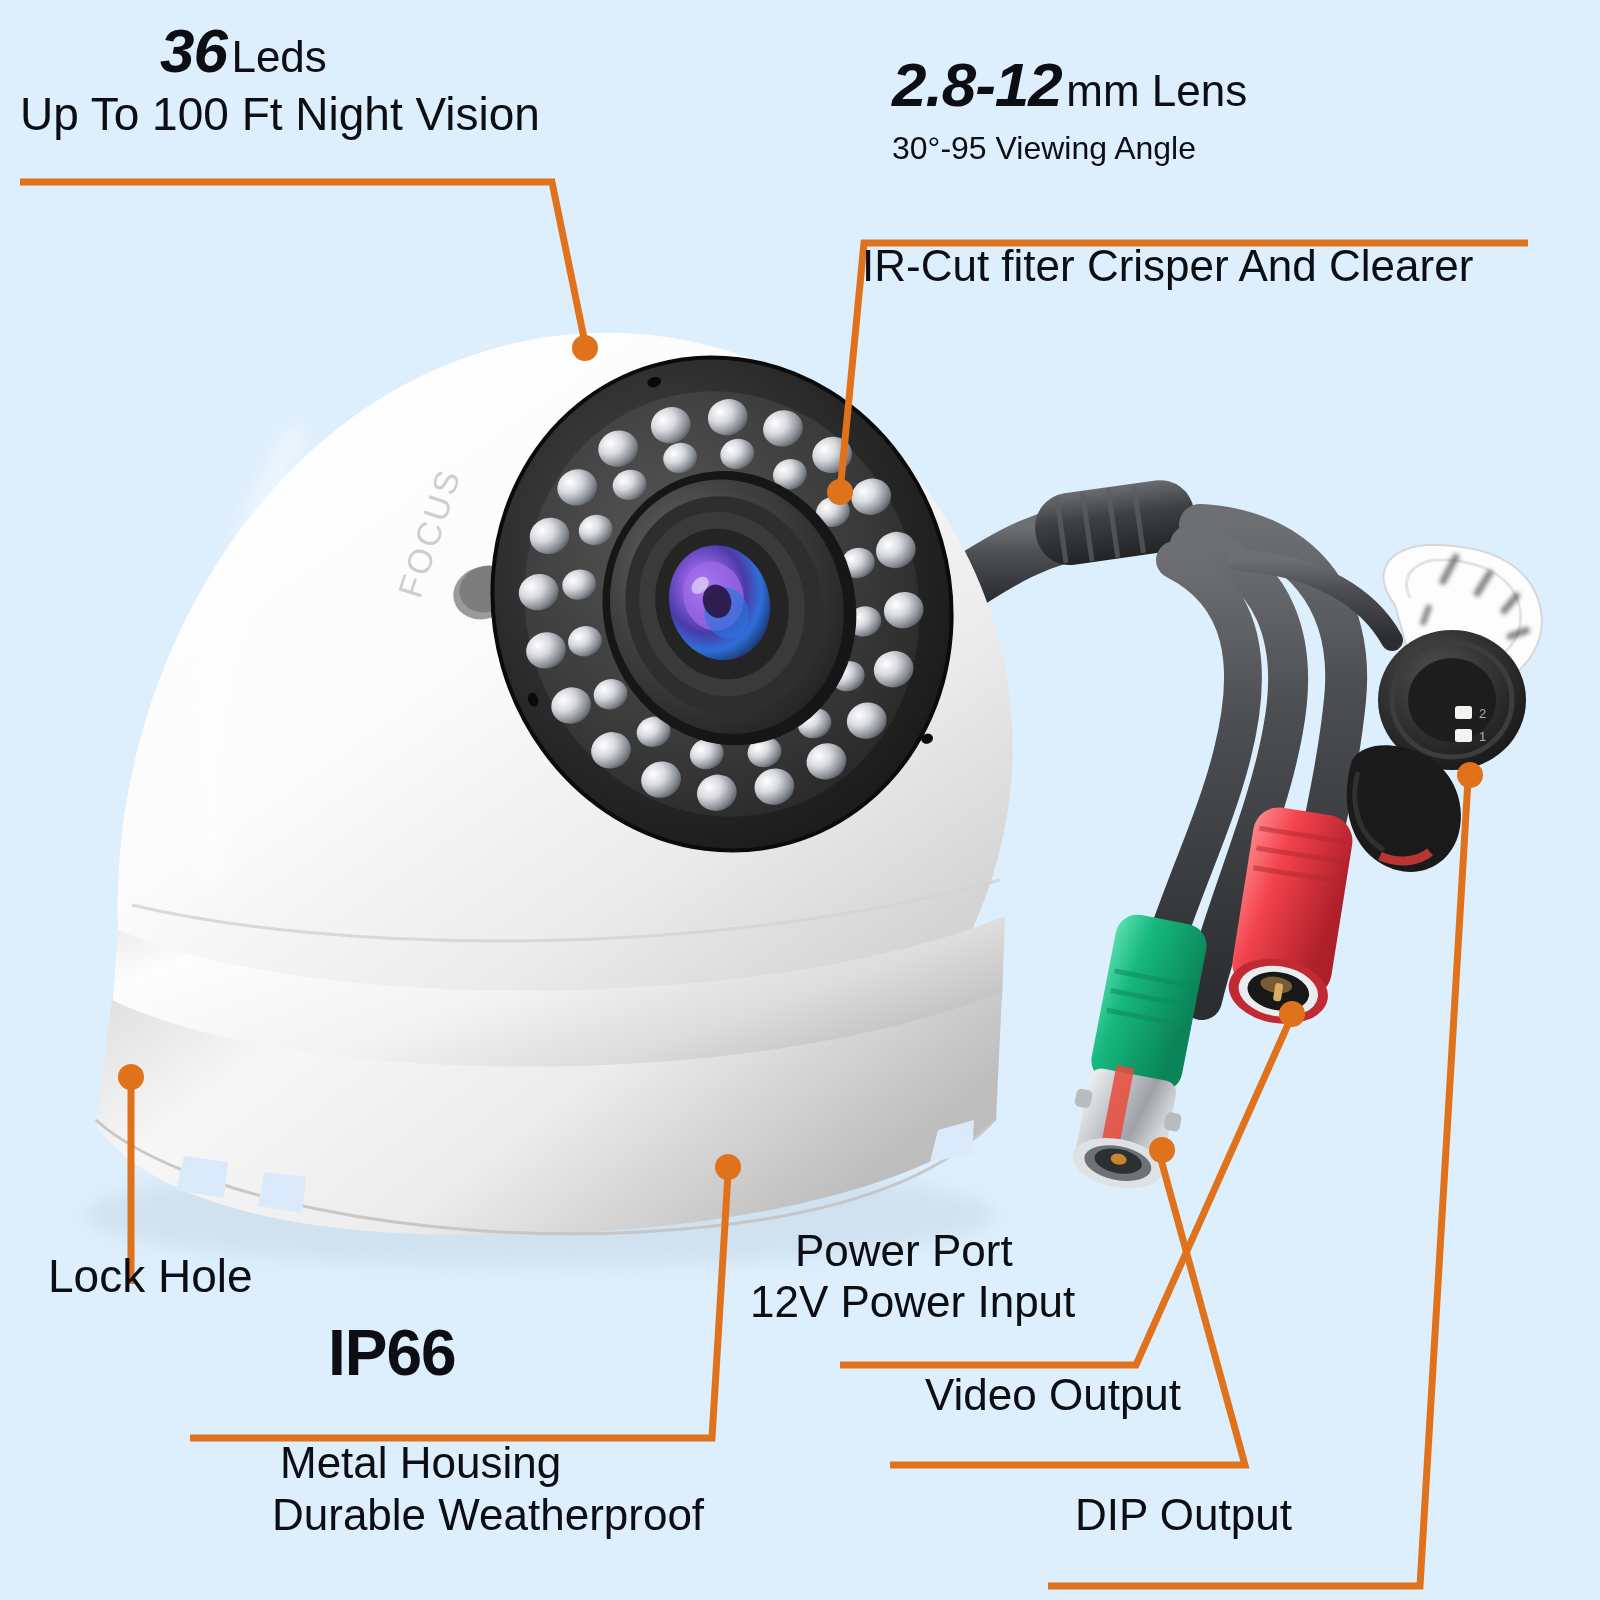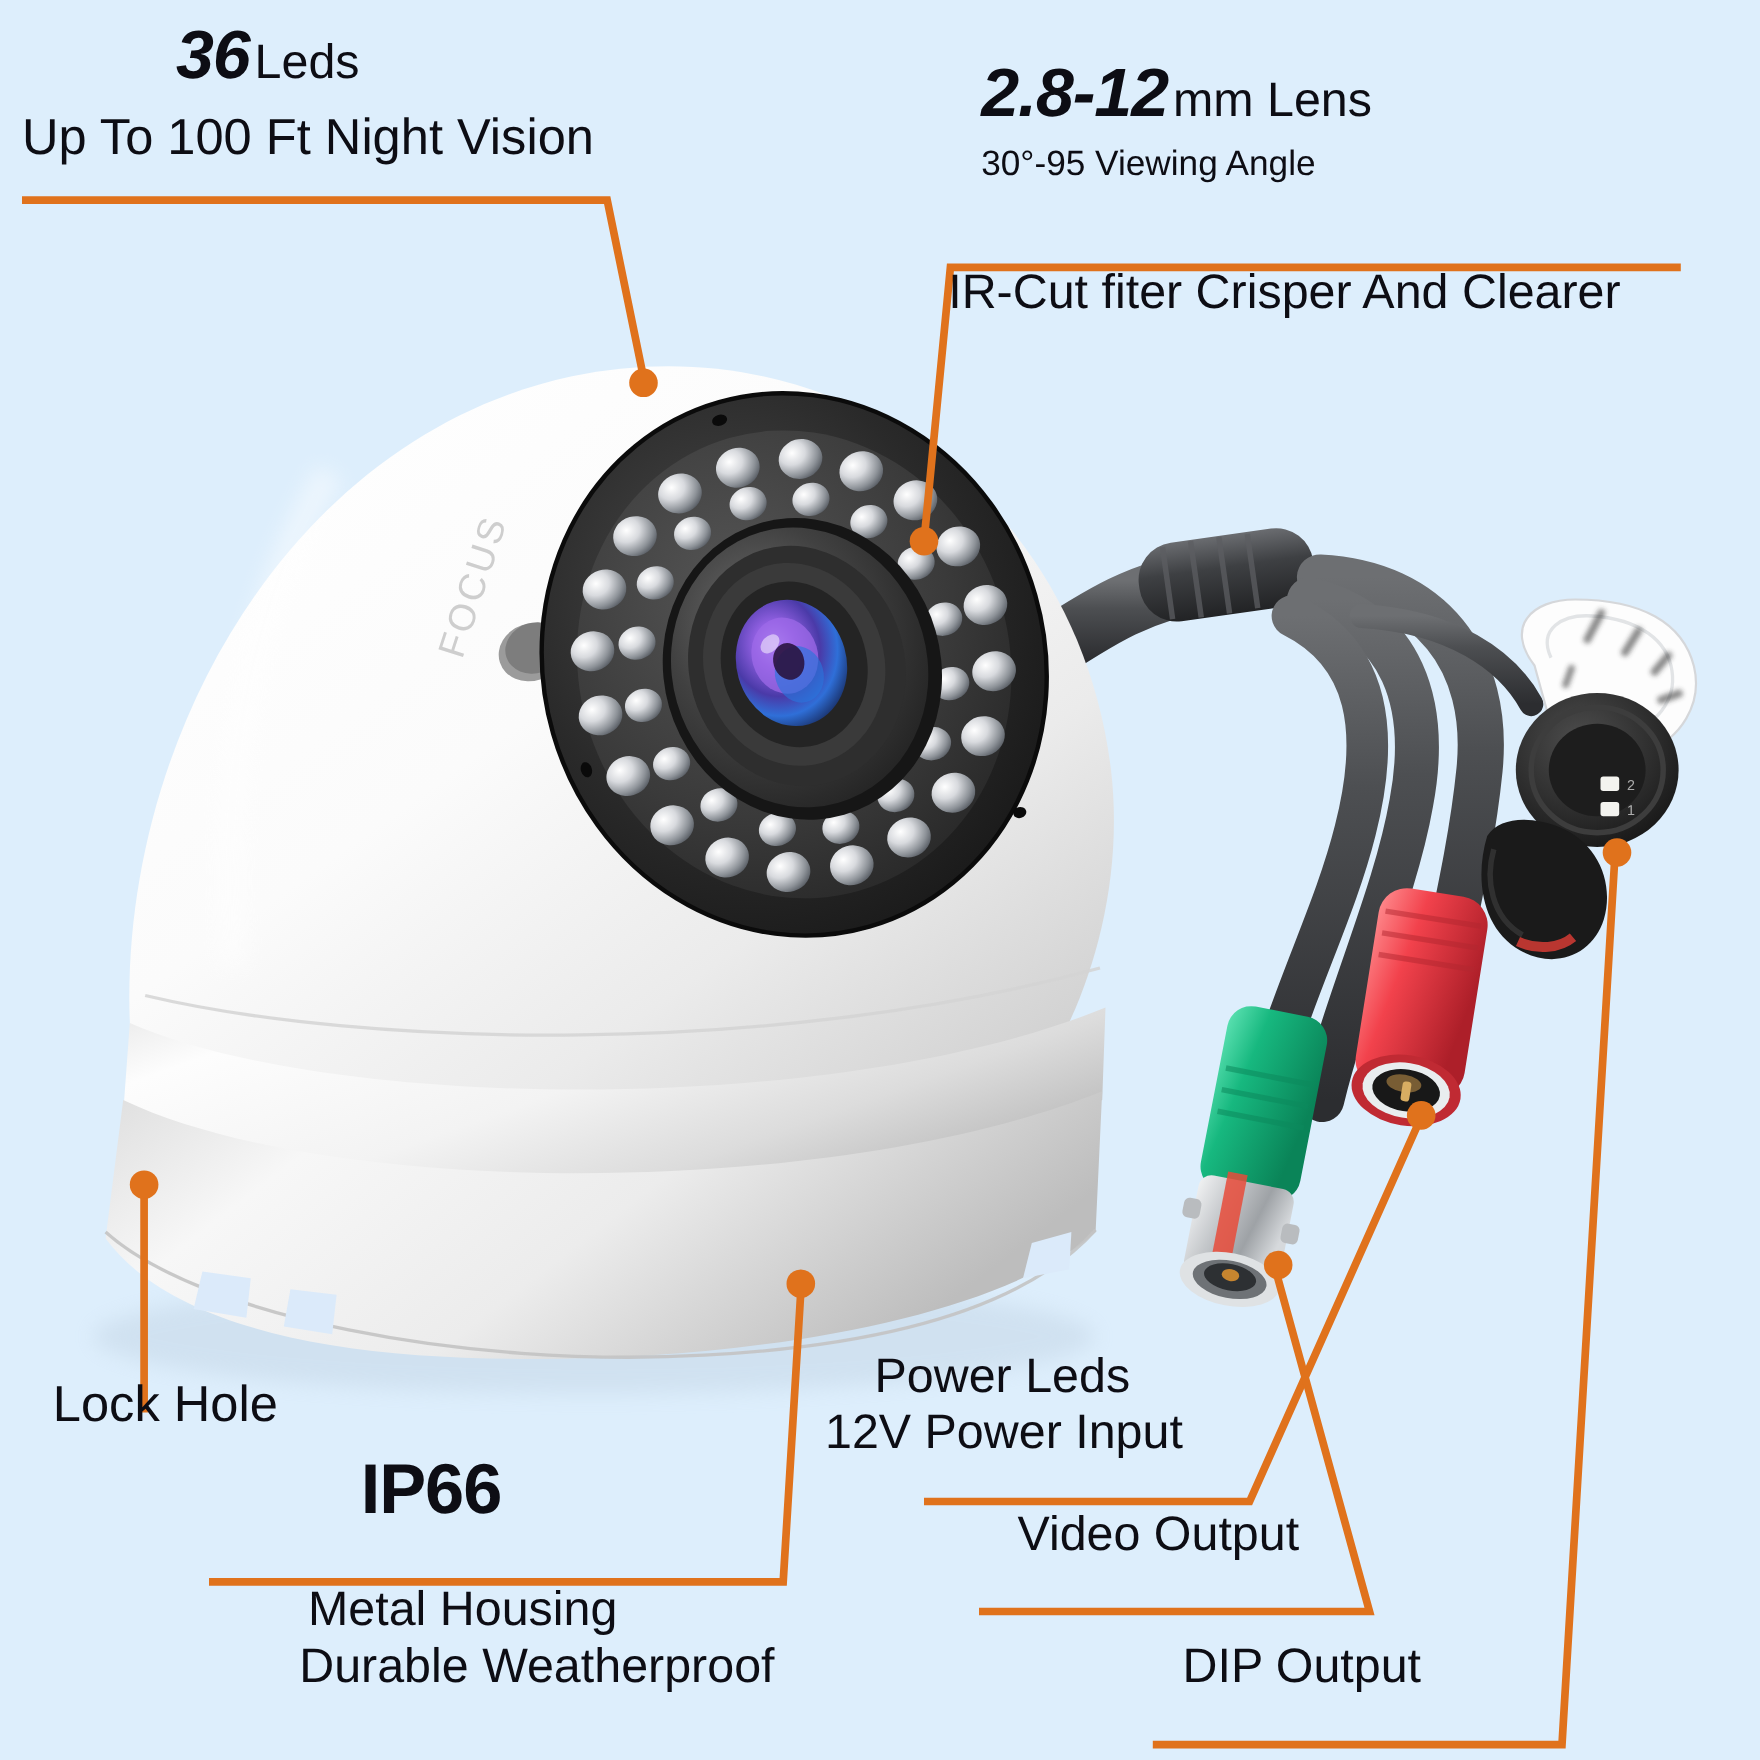--- a/index.html
+++ b/index.html
@@ -13,21 +13,21 @@
     -webkit-font-smoothing:antialiased;
   }
   #stage{position:absolute;inset:0;width:1600px;height:1600px;}
 
   
   .callout{position:absolute;color:#0d0d14;line-height:1.06;white-space:nowrap;}
   .big{font-weight:bold;font-size:62px;letter-spacing:-1px;font-style:italic;}
   .med{font-size:44px;font-weight:normal;}
 
   .c-leds{left:160px;top:18px;}
-  .c-leds .sub{font-size:46px;margin-top:16px;margin-left:-140px;}
+  .c-leds .sub{font-size:46px;margin-top:6px;margin-left:-140px;}
   .inline{display:inline-block;vertical-align:baseline;}
 
   .c-lens{left:892px;top:52px;}
   .c-lens .sub{font-size:32px;margin-top:14px;}
   .c-ircut{left:862px;top:243px;font-size:44px;}
 
   .c-lockhole{left:36px;top:1252px;font-size:46px;margin-left:12px;}
   .c-ip66{left:280px;top:1320px;}
   .c-ip66 .ipnum{font-weight:bold;font-size:64px;letter-spacing:-1px;margin-left:48px;}
   .c-ip66 .sub{font-size:44px;margin-top:52px;}
@@ -359,21 +359,21 @@
 
   <div class="callout c-lockhole">Lock Hole</div>
 
   <div class="callout c-ip66">
     <div class="ipnum">IP66</div>
     <div class="sub">Metal Housing</div>
     <div class="sub2">Durable Weatherproof</div>
   </div>
 
   <div class="callout c-power">
-    <div>Power Leds</div>
+    <div>Power Port</div>
     <div class="l2">12V Power Input</div>
   </div>
 
   <div class="callout c-video">Video Output</div>
 
   <div class="callout c-dip">DIP Output</div>
 
 </div>
 
 </body></html>

